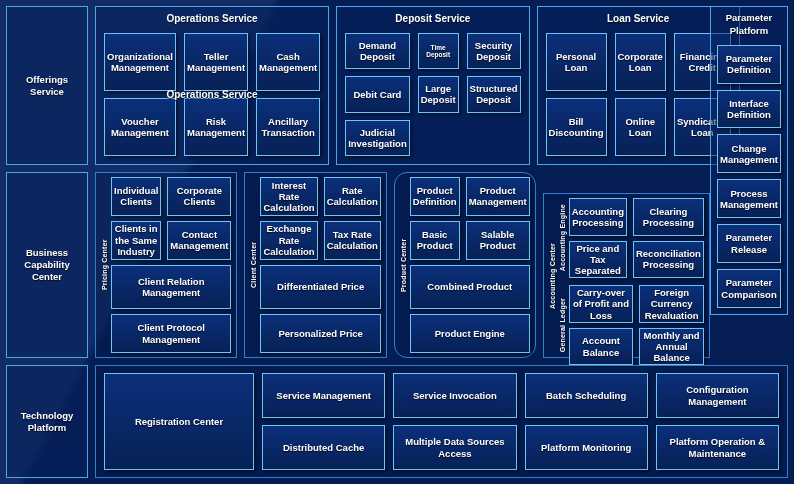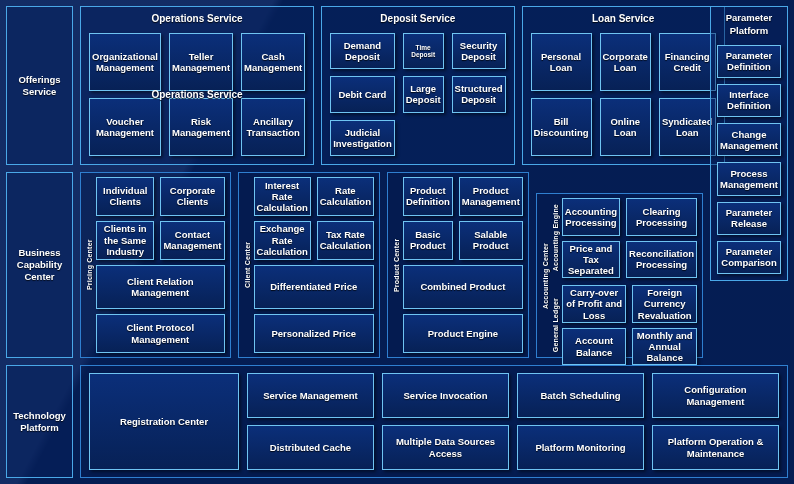--- a/index.html
+++ b/index.html
@@ -52,21 +52,21 @@
   .vlabel {
     writing-mode: vertical-rl;
     transform: rotate(180deg);
     color:#ffffff; font-size:7px; font-weight:bold;
     letter-spacing:0.2px;
     display:flex; align-items:center; justify-content:center;
     text-shadow: 0 1px 1px rgba(0,0,0,0.8);
     white-space: nowrap;
   }
   .railbox {
-    width: 67px;
+    width: 82px;
     border: 1px solid #4aa8e8;
     background: rgba(6,32,92,0.5);
     color:#fff; font-size:9.5px; font-weight:bold;
     display:flex; align-items:center; justify-content:center;
     text-align:center; line-height:1.25;
     text-shadow: 0 1px 1px rgba(0,0,0,0.8);
     flex: none;
   }
 
   
@@ -81,21 +81,21 @@
   .ops-dup {
     position:absolute; left:50%; transform:translateX(-50%);
     top: 82px; font-size:10px; font-weight:bold; color:#fff;
     text-shadow: 0 1px 1px rgba(0,0,0,0.85);
     white-space:nowrap; z-index:5;
   }
 
   
   .rightrail {
     position:absolute; right:6px; top:6px;
-    width: 78px; height: 275px;
+    width: 78px; height: 309px;
     border:1px solid #4aa8e8;
     background: rgba(6,32,92,0.5);
     display:flex; flex-direction:column;
     padding: 5px 6px 6px;
     gap: 6px;
     z-index: 4;
   }
   .rightrail .ttl { color:#fff; font-size:9.5px; font-weight:bold; text-align:center; line-height:1.35;
      text-shadow:0 1px 1px rgba(0,0,0,0.8); margin-bottom:1px;}
   .rightrail .cell { flex:1; }
@@ -216,21 +216,21 @@
         <div class="inner">
           <div class="cell">Interest Rate Calculation</div>
           <div class="cell">Rate Calculation</div>
           <div class="cell">Exchange Rate Calculation</div>
           <div class="cell">Tax Rate Calculation</div>
           <div class="cell wide">Differentiated Price</div>
           <div class="cell wide">Personalized Price</div>
         </div>
       </div>
 
-      <div class="grp bgroup g4" style="flex:1.45;">
+      <div class="grp bgroup g4" style="flex:1.45;border-radius:13px;">
         <div class="vlabel">Product Center</div>
         <div class="inner">
           <div class="cell">Product Definition</div>
           <div class="cell">Product Management</div>
           <div class="cell">Basic Product</div>
           <div class="cell">Salable Product</div>
           <div class="cell wide">Combined Product</div>
           <div class="cell wide">Product Engine</div>
         </div>
       </div>

